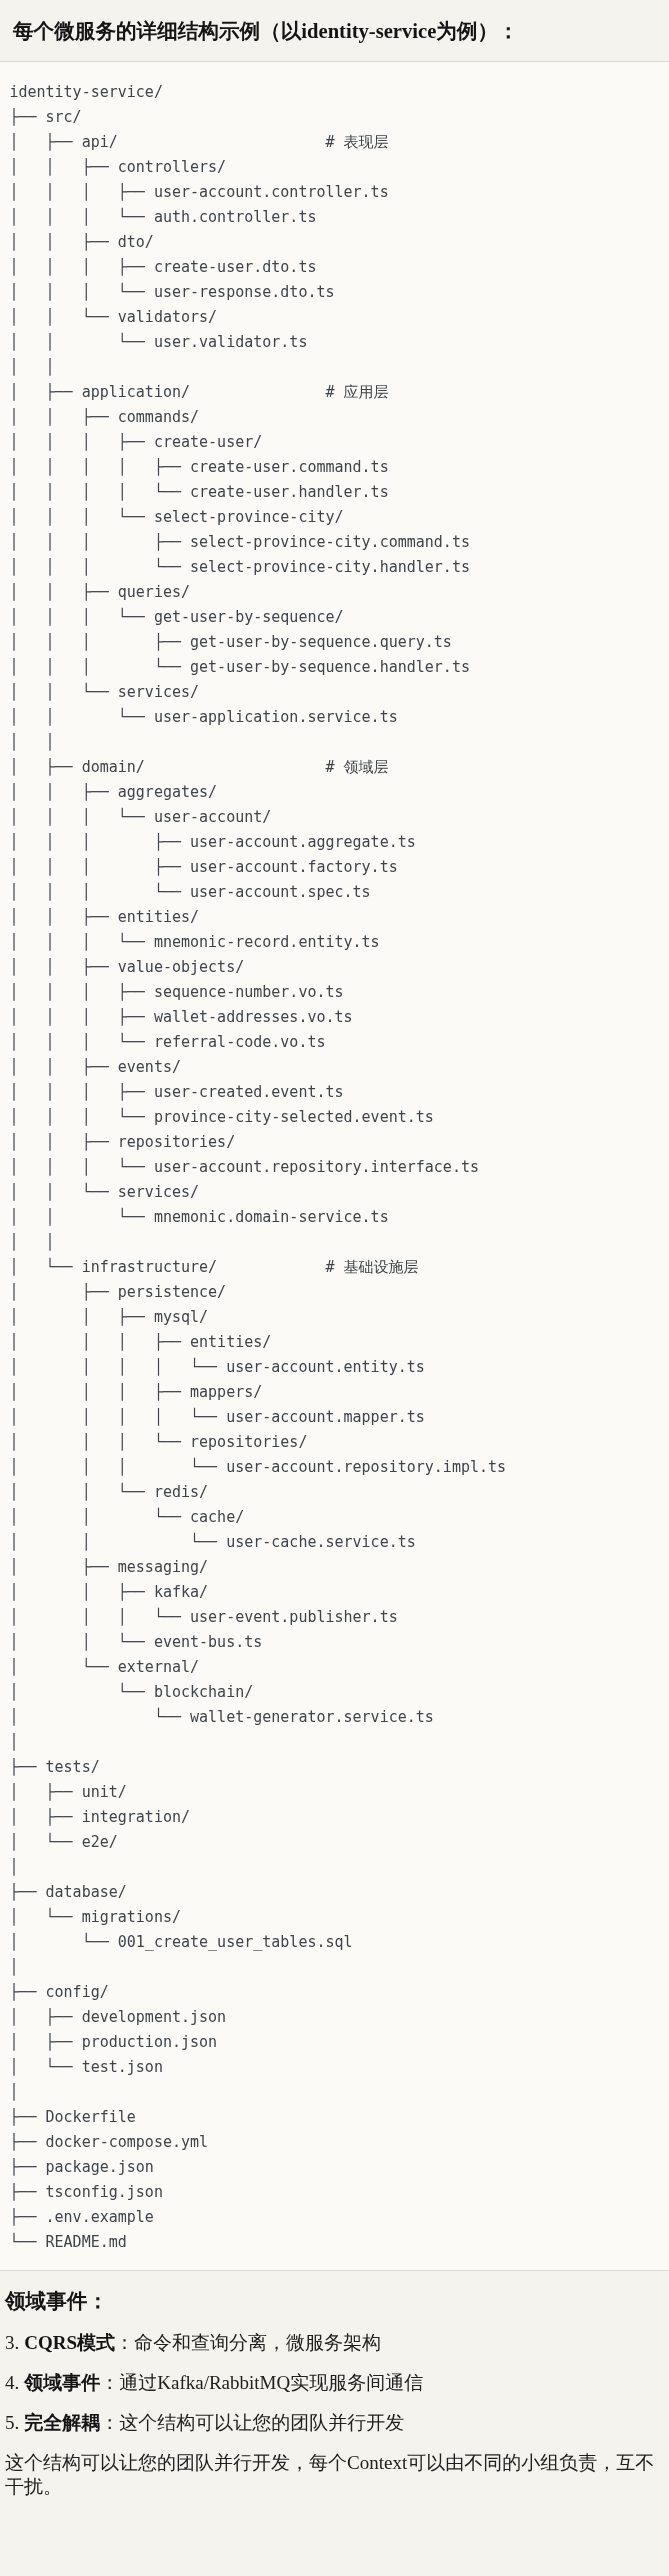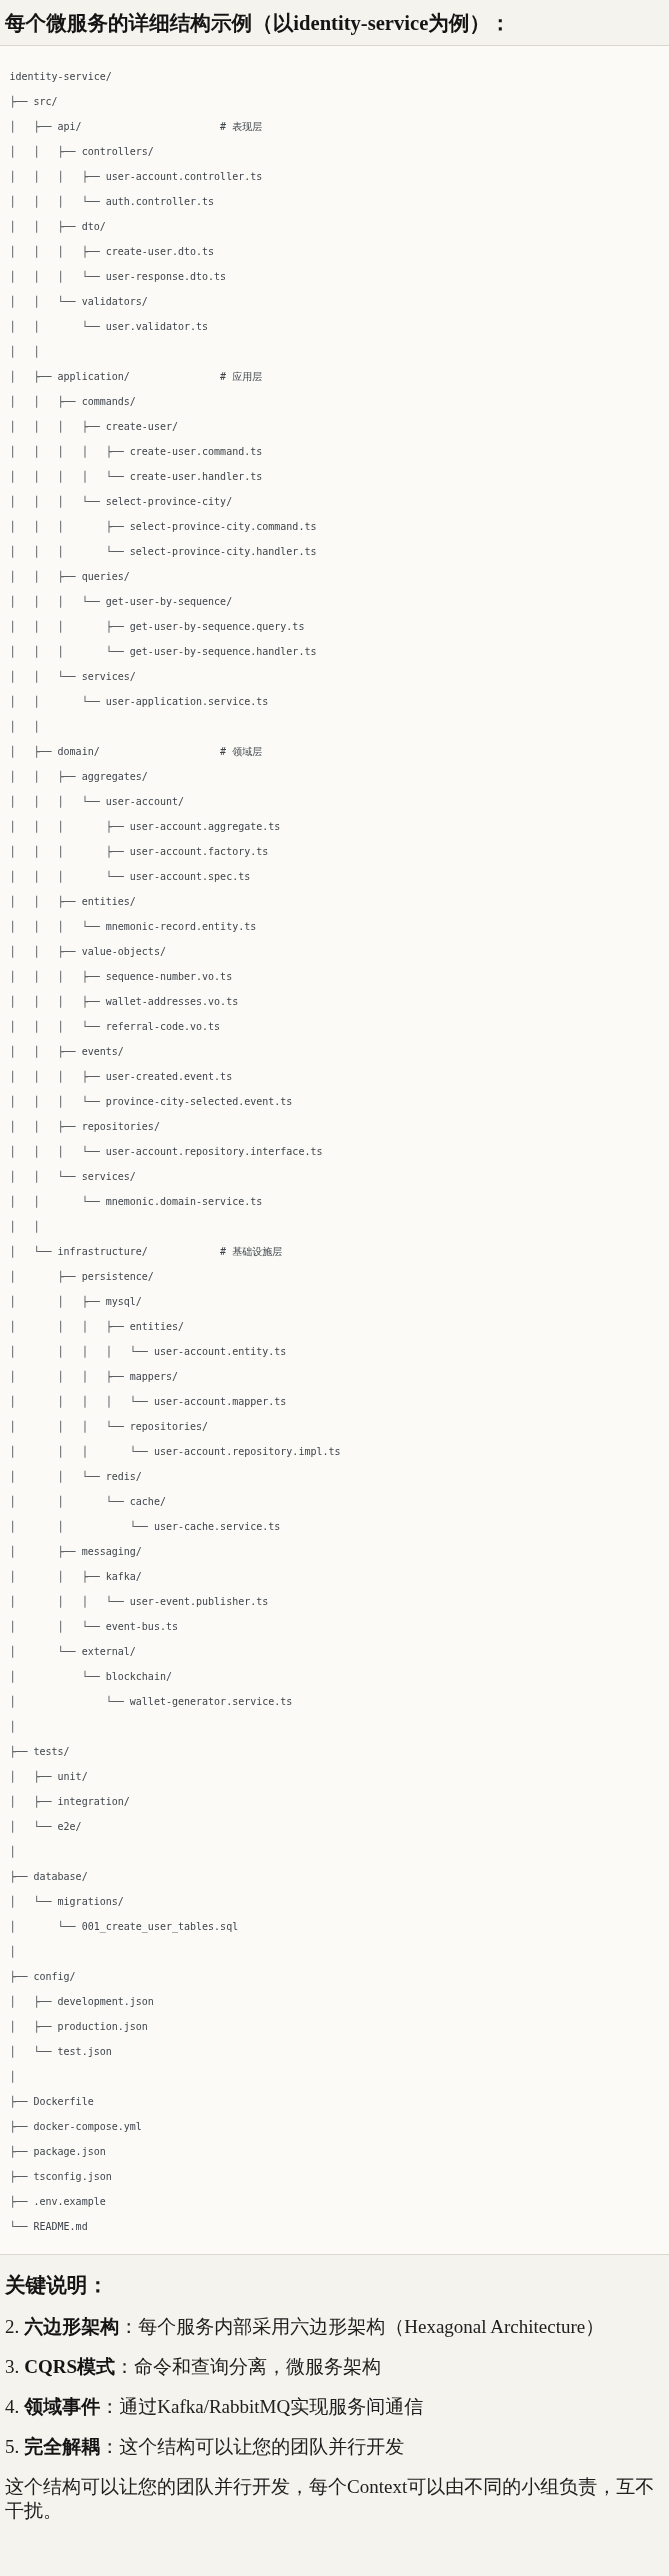--- a/index.html
+++ b/index.html
@@ -15,39 +15,39 @@
   }
   .page {
     width: 669px;
     min-height: 2576px;
     background: #f5f3ed;
   }
   .doc-header {
     padding: 10px 5px 9.4px 5px;
   }
   .doc-title {
-    margin: 0;
+    margin: 8px;
     font-size: 20.6px;
     line-height: 26px;
     font-weight: 700;
     color: #141414;
     font-family: "Liberation Serif", "DejaVu Serif", serif;
   }
   .code-block {
     background: #fbfaf6;
     border-top: 0.6px solid #d9d7d0;
     border-bottom: 0.6px solid #d9d7d0;
     width: 669px;
     overflow: hidden;
   }
   .code-block pre {
     margin: 0;
     padding: 17.5px 9.4px 15.6px 9.4px;
     font-family: "DejaVu Sans Mono", monospace;
-    font-size: 10px;
+    font-size: 15px;
     line-height: 25px;
     color: #3e444b;
     white-space: pre;
   }
   .notes {
     padding: 0 5px 6.3px 5px;
   }
   .notes-title {
     margin: 16.3px 0 0 0;
     font-size: 20.6px;
@@ -173,26 +173,23 @@
 │
 ├── Dockerfile
 ├── docker-compose.yml
 ├── package.json
 ├── tsconfig.json
 ├── .env.example
 └── README.md</pre>
   </div>
 
   <div class="notes">
-    <h2 class="notes-title">关键说明：</h2>
+    <h2 class="notes-title">领域事件：</h2>
 
     <ol class="notes-list">
-      <li>
-        <span class="num">2.</span><span class="term">六边形架构</span><span class="sep">：</span><span class="text">每个服务内部采用六边形架构（Hexagonal Architecture）</span>
-      </li>
       <li>
         <span class="num">3.</span><span class="term">CQRS模式</span><span class="sep">：</span><span class="text">命令和查询分离，微服务架构</span>
       </li>
       <li>
         <span class="num">4.</span><span class="term">领域事件</span><span class="sep">：</span><span class="text">通过Kafka/RabbitMQ实现服务间通信</span>
       </li>
       <li>
         <span class="num">5.</span><span class="term">完全解耦</span><span class="sep">：</span><span class="text">这个结构可以让您的团队并行开发</span>
       </li>
     </ol>

